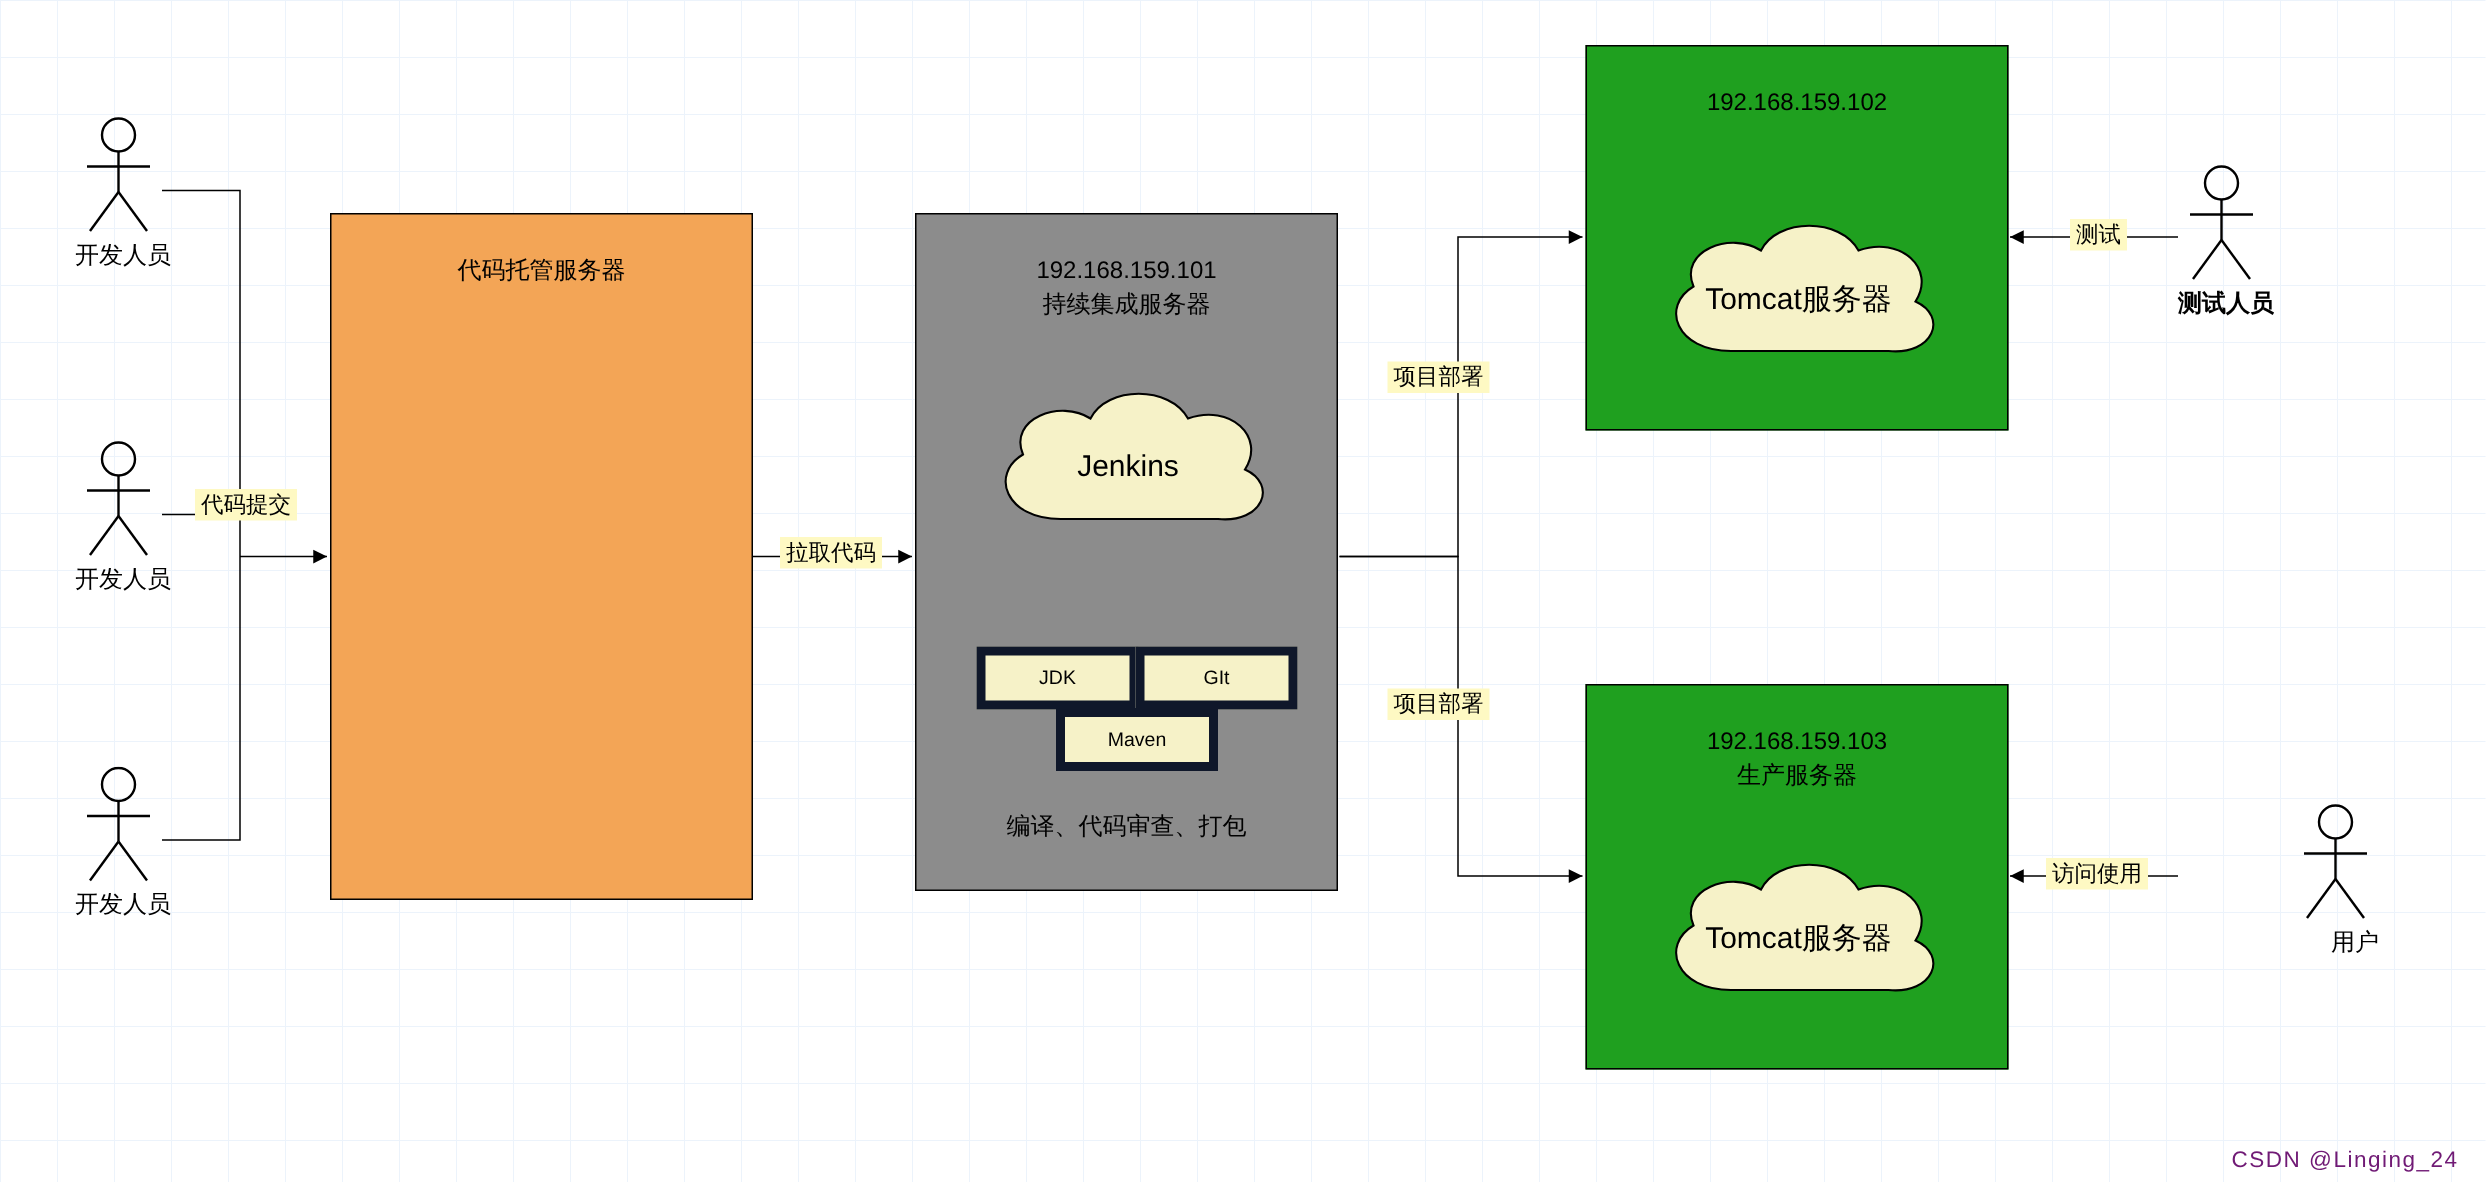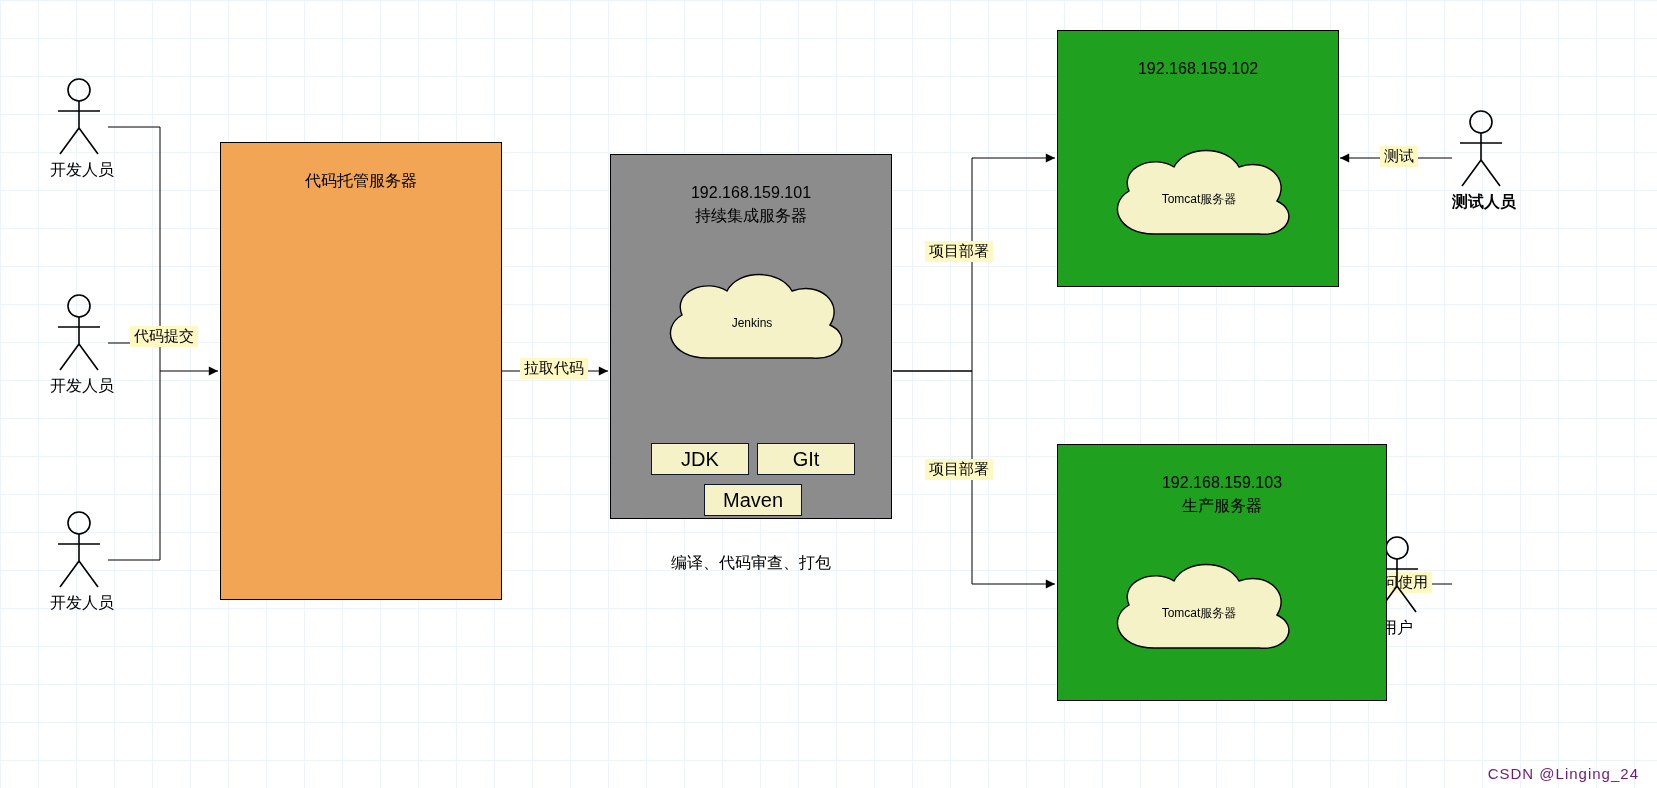--- a/index.html
+++ b/index.html
@@ -47,32 +47,32 @@
     width: 200px;
     height: 110px;
     display: flex;
     align-items: center;
     justify-content: center;
   }
   .cloud-wrap svg { position: absolute; inset: 0; }
   .cloud-wrap .cloud-label {
     position: relative;
     z-index: 2;
-    font-size: 12px;
+    font-size: 20px;
     text-align: center;
     padding-top: 10px;
   }
   .tool-box {
     position: absolute;
     background: #f6f2c8;
-    border: 1px solid #0f172a;
+    border: 6px solid #0f172a;
     text-align: center;
     line-height: 30px;
     height: 30px;
-    font-size: 20px;
+    font-size: 13px;
   }
   .caption {
     position: absolute;
     font-size: 16px;
     text-align: center;
     width: 100%;
     color: #000;
   }
   .watermark {
     position: absolute;
@@ -168,36 +168,36 @@
   <svg width="58" height="78" viewBox="0 0 58 78">
     <circle cx="29" cy="12" r="11" fill="none" stroke="#000" stroke-width="1.6"></circle>
     <line x1="29" y1="23" x2="29" y2="50" stroke="#000" stroke-width="1.6"></line>
     <line x1="8" y1="33" x2="50" y2="33" stroke="#000" stroke-width="1.6"></line>
     <line x1="29" y1="50" x2="10" y2="76" stroke="#000" stroke-width="1.6"></line>
     <line x1="29" y1="50" x2="48" y2="76" stroke="#000" stroke-width="1.6"></line>
   </svg>
   <div class="actor-label">测试人员</div>
 </div>
 
-<div class="actor" style="left:1368px; top:536px;">
+<div class="actor" style="left:1528px; top:536px;text-align:right;">
   <svg width="58" height="78" viewBox="0 0 58 78">
     <circle cx="29" cy="12" r="11" fill="none" stroke="#000" stroke-width="1.6"></circle>
     <line x1="29" y1="23" x2="29" y2="50" stroke="#000" stroke-width="1.6"></line>
     <line x1="8" y1="33" x2="50" y2="33" stroke="#000" stroke-width="1.6"></line>
     <line x1="29" y1="50" x2="10" y2="76" stroke="#000" stroke-width="1.6"></line>
     <line x1="29" y1="50" x2="48" y2="76" stroke="#000" stroke-width="1.6"></line>
   </svg>
   <div class="actor-label">用户</div>
 </div>
 
 <div class="node server-box orange" style="left:220px; top:142px; width:282px; height:458px;">
   <div class="title-line">代码托管服务器</div>
 </div>
 
-<div class="node server-box gray" style="left:610px; top:142px; width:282px; height:365px;margin-top:12px;">
+<div class="node server-box gray" style="left:610px; top:142px; width:282px; height:452px;">
   <div class="title-line">192.168.159.101</div>
   <div class="title-line">持续集成服务器</div>
   <div class="cloud-wrap" style="left:41px; top:108px;">
     <svg viewBox="0 0 200 110" preserveAspectRatio="none">
       <path d="M55 95 C18 95 8 65 30 52 C20 28 55 15 75 28 C86 6 128 6 140 28 C168 18 192 40 178 62 C200 72 190 98 160 95 Z" fill="#f6f2c8" stroke="#000" stroke-width="1.4"></path>
     </svg>
     <div class="cloud-label">Jenkins</div>
   </div>
   <div class="tool-box" style="left:40px;  top:288px; width:96px;">JDK</div>
   <div class="tool-box" style="left:146px; top:288px; width:96px;">GIt</div>
@@ -208,21 +208,21 @@
 <div class="node server-box green" style="left:1057px; top:30px; width:282px; height:257px;">
   <div class="title-line">192.168.159.102</div>
   <div class="cloud-wrap" style="left:41px; top:108px;">
     <svg viewBox="0 0 200 110" preserveAspectRatio="none">
       <path d="M55 95 C18 95 8 65 30 52 C20 28 55 15 75 28 C86 6 128 6 140 28 C168 18 192 40 178 62 C200 72 190 98 160 95 Z" fill="#f6f2c8" stroke="#000" stroke-width="1.4"></path>
     </svg>
     <div class="cloud-label">Tomcat服务器</div>
   </div>
 </div>
 
-<div class="node server-box green" style="left:1057px; top:444px; width:330px; height:257px;">
+<div class="node server-box green" style="left:1057px; top:456px; width:282px; height:257px;">
   <div class="title-line">192.168.159.103</div>
   <div class="title-line">生产服务器</div>
   <div class="cloud-wrap" style="left:41px; top:108px;">
     <svg viewBox="0 0 200 110" preserveAspectRatio="none">
       <path d="M55 95 C18 95 8 65 30 52 C20 28 55 15 75 28 C86 6 128 6 140 28 C168 18 192 40 178 62 C200 72 190 98 160 95 Z" fill="#f6f2c8" stroke="#000" stroke-width="1.4"></path>
     </svg>
     <div class="cloud-label">Tomcat服务器</div>
   </div>
 </div>
 

